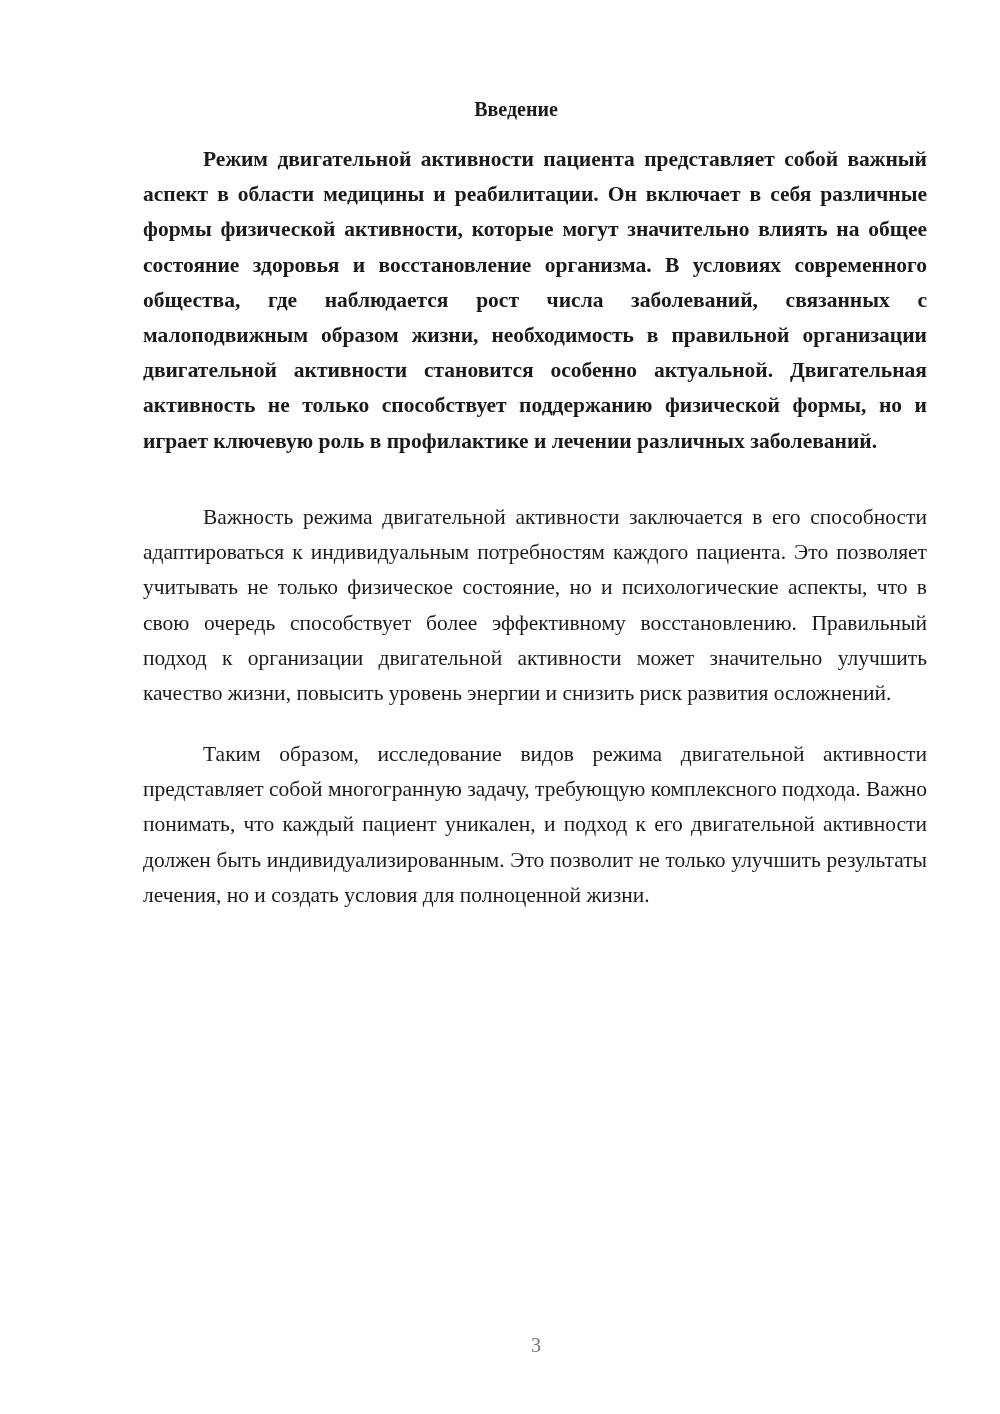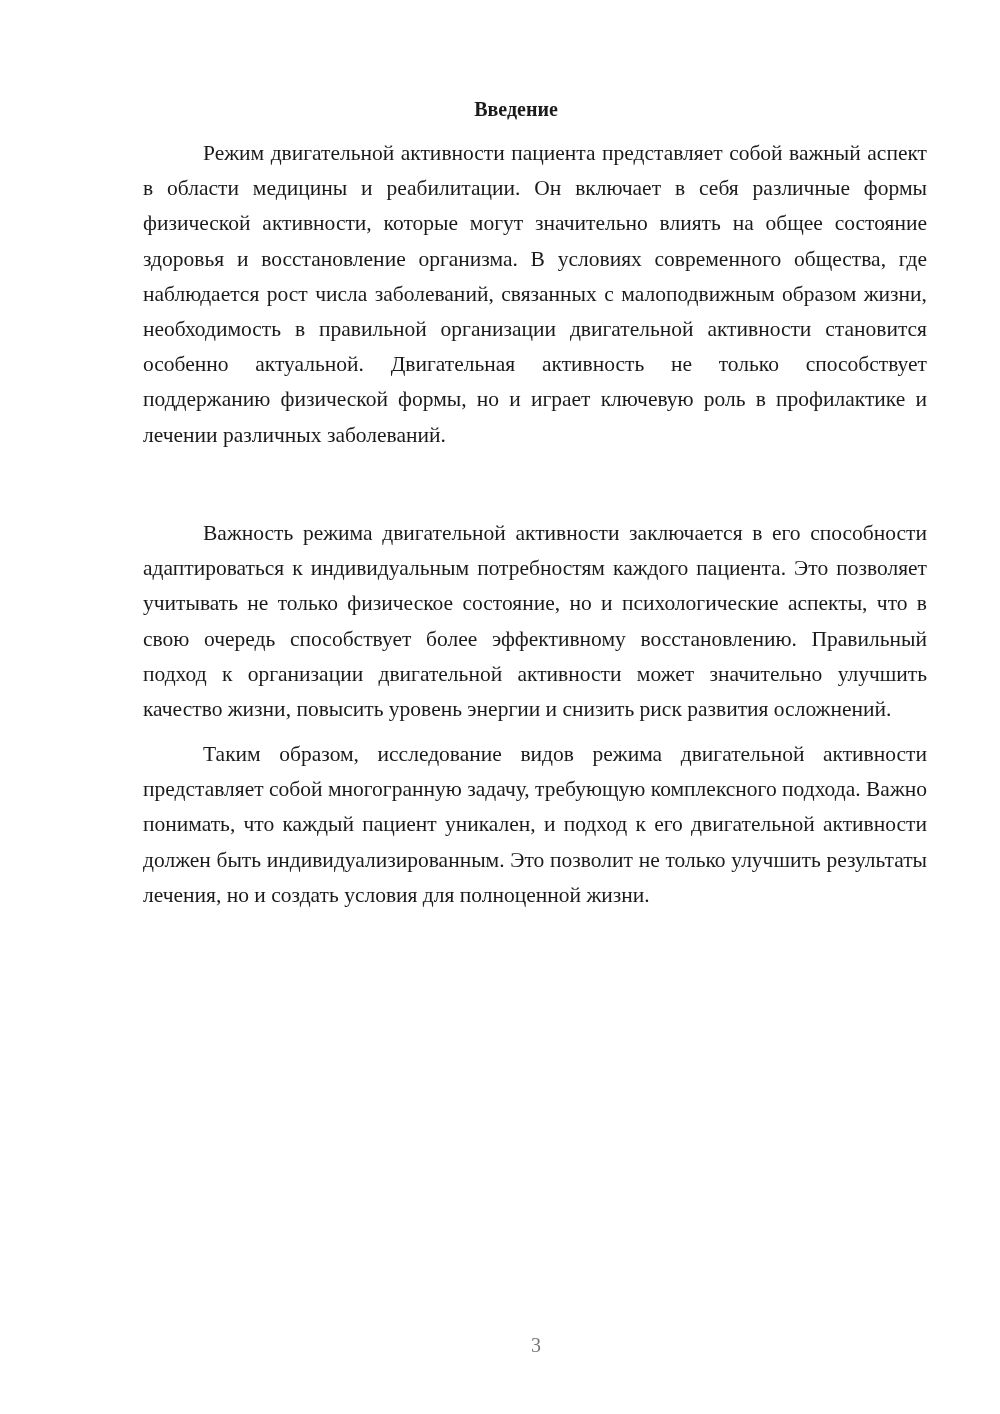--- a/index.html
+++ b/index.html
@@ -8,22 +8,22 @@
   .title {
     position:absolute; left:0; width:1000px; top:98px; text-align:center;
     font-family:"Liberation Serif", serif; font-weight:bold; font-size:20px; color:#1a1a1a;
     padding-left:32px; box-sizing:border-box;
   }
   .para {
     position:absolute; left:143px; width:784px;
     font-family:"Liberation Serif", serif; font-size:21.5px; line-height:35.2px;
     color:#1a1a1a; text-align:justify; text-indent:60px; margin:0;
   }
-  .p1 { top:136px; }
-  .p2 { top:516px; }
+  .p1 { top:142px;font-weight:bold; }
+  .p2 { top:500px; }
   .p3 { top:737px; }
   .pagenum {
     position:absolute; top:1334px; left:0; width:1000px; text-align:center;
     font-family:"Liberation Serif", serif; font-size:20px; color:#777;
     padding-left:72px; box-sizing:border-box;
   }
 </style>
 </head>
 <body>
 

